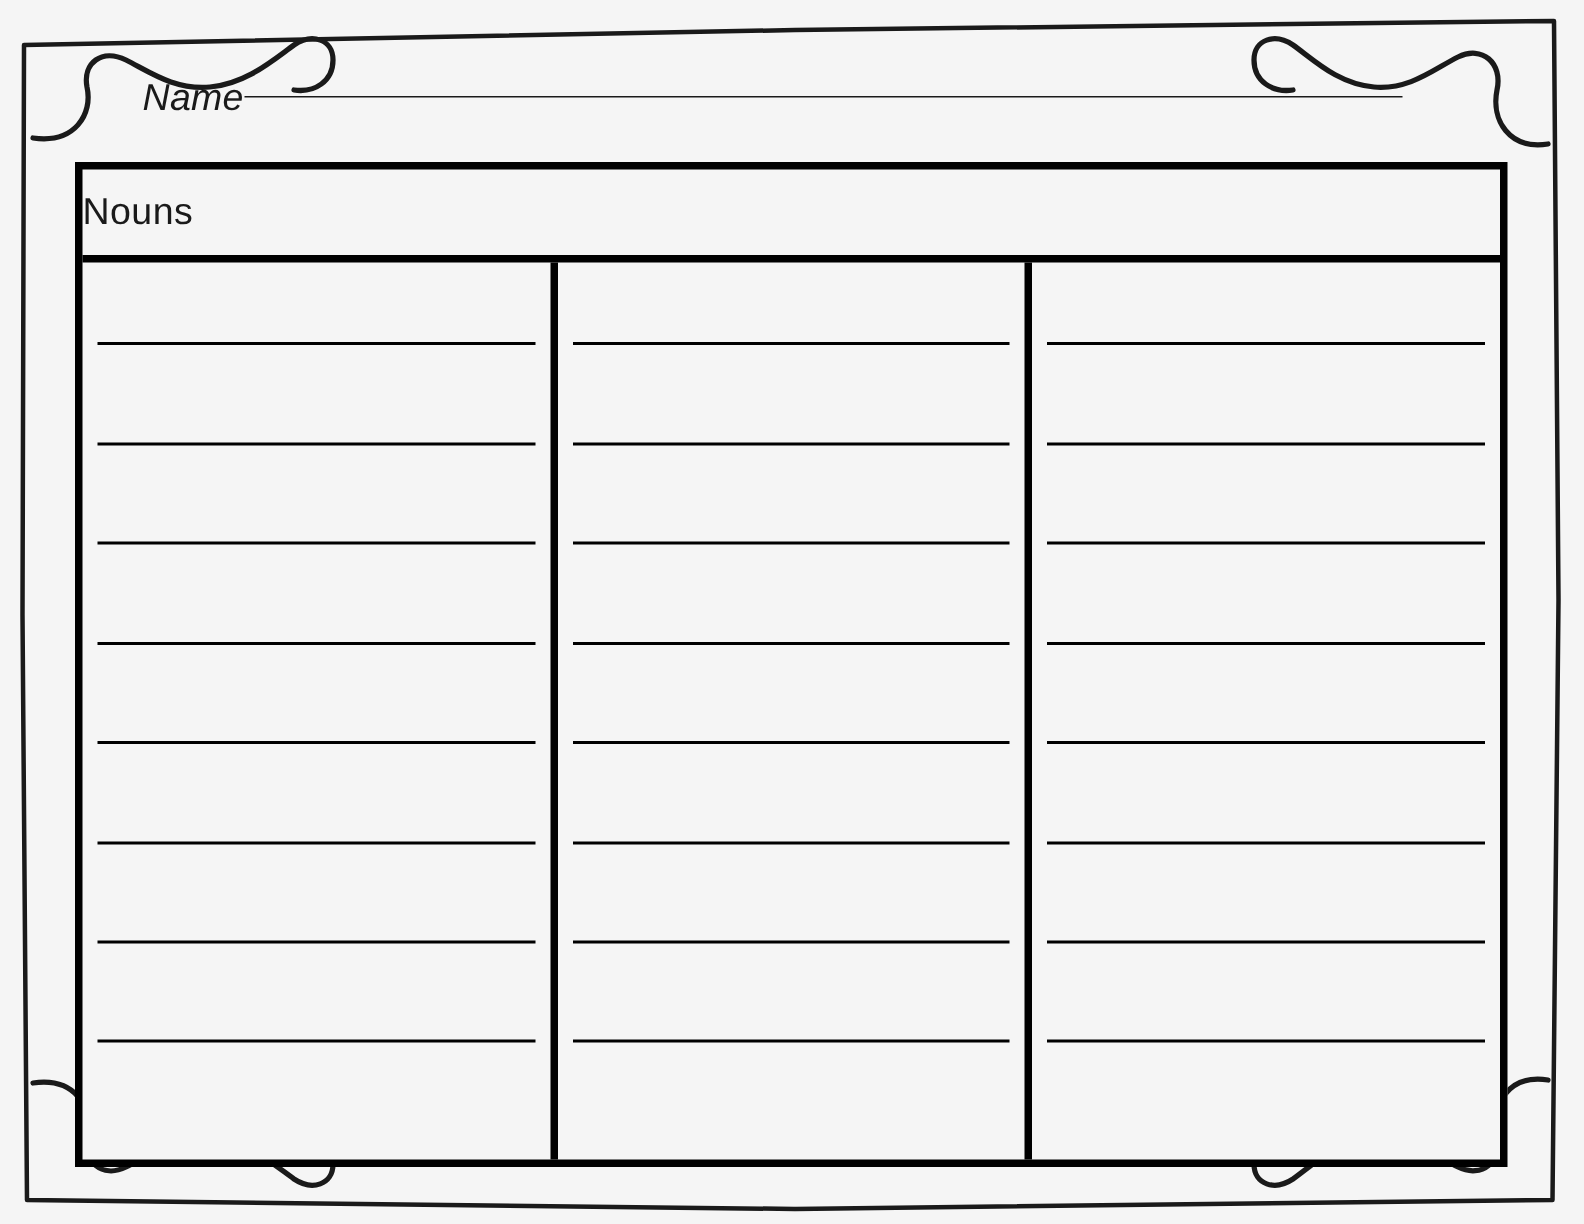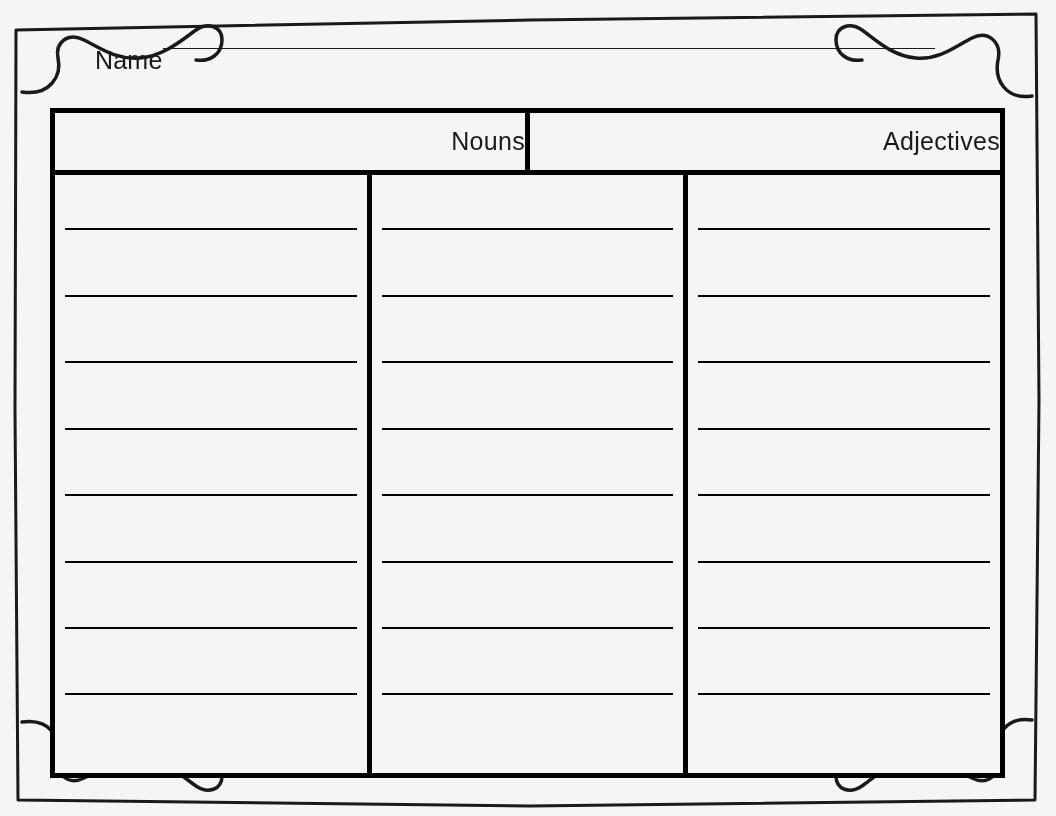--- a/index.html
+++ b/index.html
@@ -30,21 +30,22 @@
   }
 
   
   #name-row {
     position: absolute;
     left: 95px;
     top: 48px;
     width: 840px;
     height: 36px;
     display: flex;
-    align-items: flex-start;
+    align-items: center;
+    font-style: italic;
   }
   #name-label {
     font-size: 25px;
     color: #1a1a1a;
     line-height: 1;
     letter-spacing: 0.2px;
     white-space: nowrap;
     padding-bottom: 2px;
   }
   #name-blank {
@@ -85,21 +86,21 @@
     position: relative;
     min-width: 0;
   }
   .col + .col {
     border-left: 5px solid #000;
   }
 
   .col-head {
     display: flex;
     align-items: center;
-    justify-content: flex-end;
+    justify-content: flex-start;
     height: 100%;
   }
   .col-head-label {
     font-size: 25px;
     color: #1a1a1a;
     letter-spacing: 0.3px;
     white-space: nowrap;
   }
 
   
@@ -142,25 +143,20 @@
   </div>
 
   <div id="sort-table">
 
     <div id="header-row">
       <div class="col">
         <div class="col-head">
           <span class="col-head-label">Nouns</span>
         </div>
       </div>
-      <div class="col">
-        <div class="col-head">
-          <span class="col-head-label">Adjectives</span>
-        </div>
-      </div>
     </div>
 
     <div id="body-row">
       <div class="col">
         <div class="lines">
             <div class="write-line" style="top: 8.91111%;"></div>
             <div class="write-line" style="top: 20.0222%;"></div>
             <div class="write-line" style="top: 31.1333%;"></div>
             <div class="write-line" style="top: 42.2444%;"></div>
             <div class="write-line" style="top: 53.3556%;"></div>

